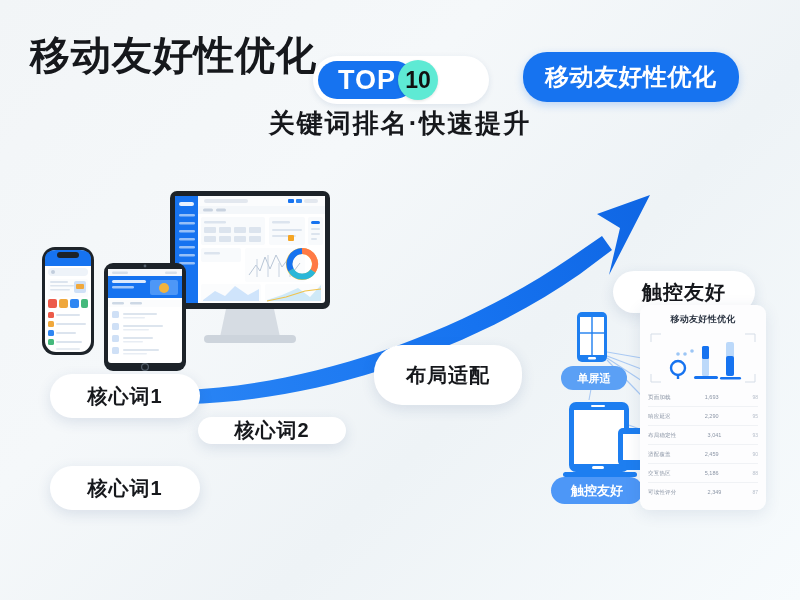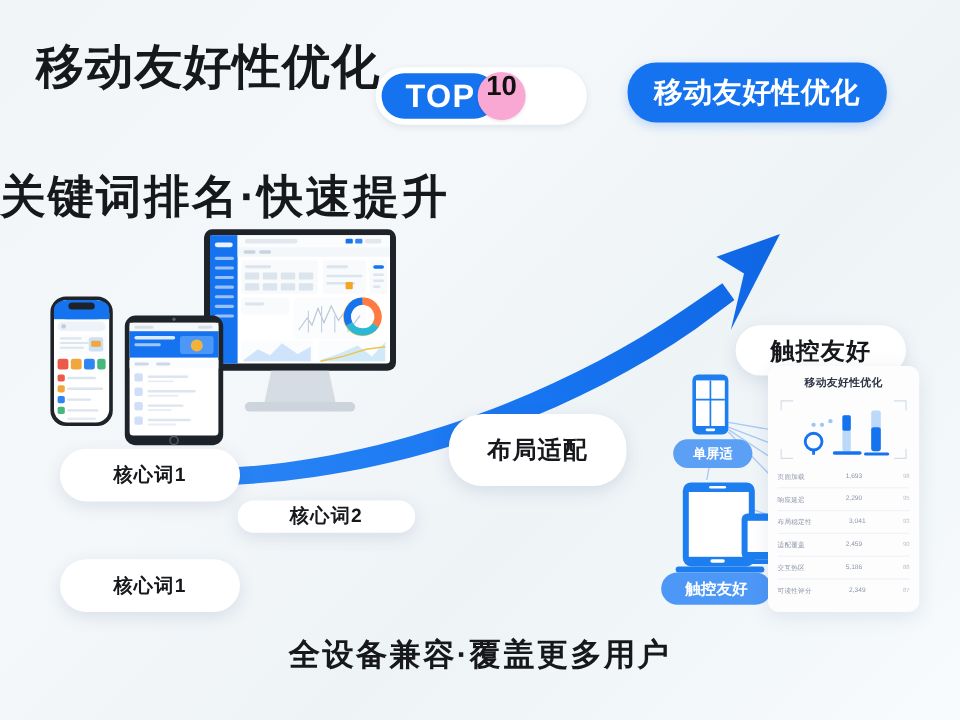--- a/index.html
+++ b/index.html
@@ -26,51 +26,51 @@
   }
   .top-badge .pillblue{
     background:#1673f0;border-radius:22px;
     height:38px;display:flex;align-items:center;justify-content:center;
     padding:0 18px 0 20px;margin-right:-16px;z-index:1;
   }
   .top-badge .pillblue span{
     color:#fff;font-size:27px;font-weight:700;letter-spacing:1px;line-height:1;
   }
   .top-badge .circ{
-    width:40px;height:40px;border-radius:50%;background:#f9a8d4;
-    display:flex;align-items:flex-start;justify-content:center;z-index:2;
+    width:40px;height:40px;border-radius:50%;background:#5eead4;
+    display:flex;align-items:center;justify-content:center;z-index:2;
     box-shadow:0 1px 3px rgba(0,0,0,.12);
   }
   .top-badge .circ span{font-size:23px;font-weight:700;color:#111;line-height:1;}
 
   .hdr-chip{
     position:absolute;left:523px;top:52px;
     background:#1673f0;border-radius:24px;
     padding:9px 22px;
     box-shadow:0 3px 9px rgba(22,115,240,.25);
   }
   .hdr-chip span{color:#fff;font-size:24px;font-weight:700;letter-spacing:.5px;}
 
   .hdr-sub{
-    position:absolute;left:0;right:0;top:139px;text-align:left;
-    font-size:38px;font-weight:700;color:#16181c;letter-spacing:2px;
+    position:absolute;left:0;right:0;top:106px;text-align:center;
+    font-size:26px;font-weight:700;color:#16181c;letter-spacing:2px;
   }
 
   
   .arrow{position:absolute;left:150px;top:180px;width:560px;height:230px;}
 
   
   .devices{position:absolute;left:20px;top:185px;width:310px;height:210px;}
 
   
   .kpill{
     position:absolute;background:#fff;border-radius:28px;
     box-shadow:0 4px 14px rgba(40,70,120,.13);
     display:flex;align-items:center;justify-content:center;
-    font-size:16px;font-weight:700;color:#16181c;letter-spacing:1px;
+    font-size:20px;font-weight:700;color:#16181c;letter-spacing:1px;
   }
   .kp1{left:50px;top:374px;width:150px;height:44px;}
   .kp2{left:198px;top:417px;width:148px;height:27px;}
   .kp3{left:50px;top:466px;width:150px;height:44px;}
   .kp-layout{left:374px;top:345px;width:148px;height:60px;font-size:20px;}
   .kp-touch{left:613px;top:271px;width:142px;height:42px;font-size:20px;}
 
   
   .diagram{position:absolute;left:545px;top:300px;width:228px;height:215px;}
   .card{
@@ -385,15 +385,14 @@
         <span class="cd">88</span>
       </div>
       <div class="crow" style="border-bottom:none">
         <span class="cl">可读性评分</span>
         <span class="cv">2,349</span>
         <span class="cd">87</span>
       </div>
     </div>
   </div>
 
-  <div class="caption">全设备兼容·覆盖更多用户</div>
 
 </div>
 
 </body></html>

